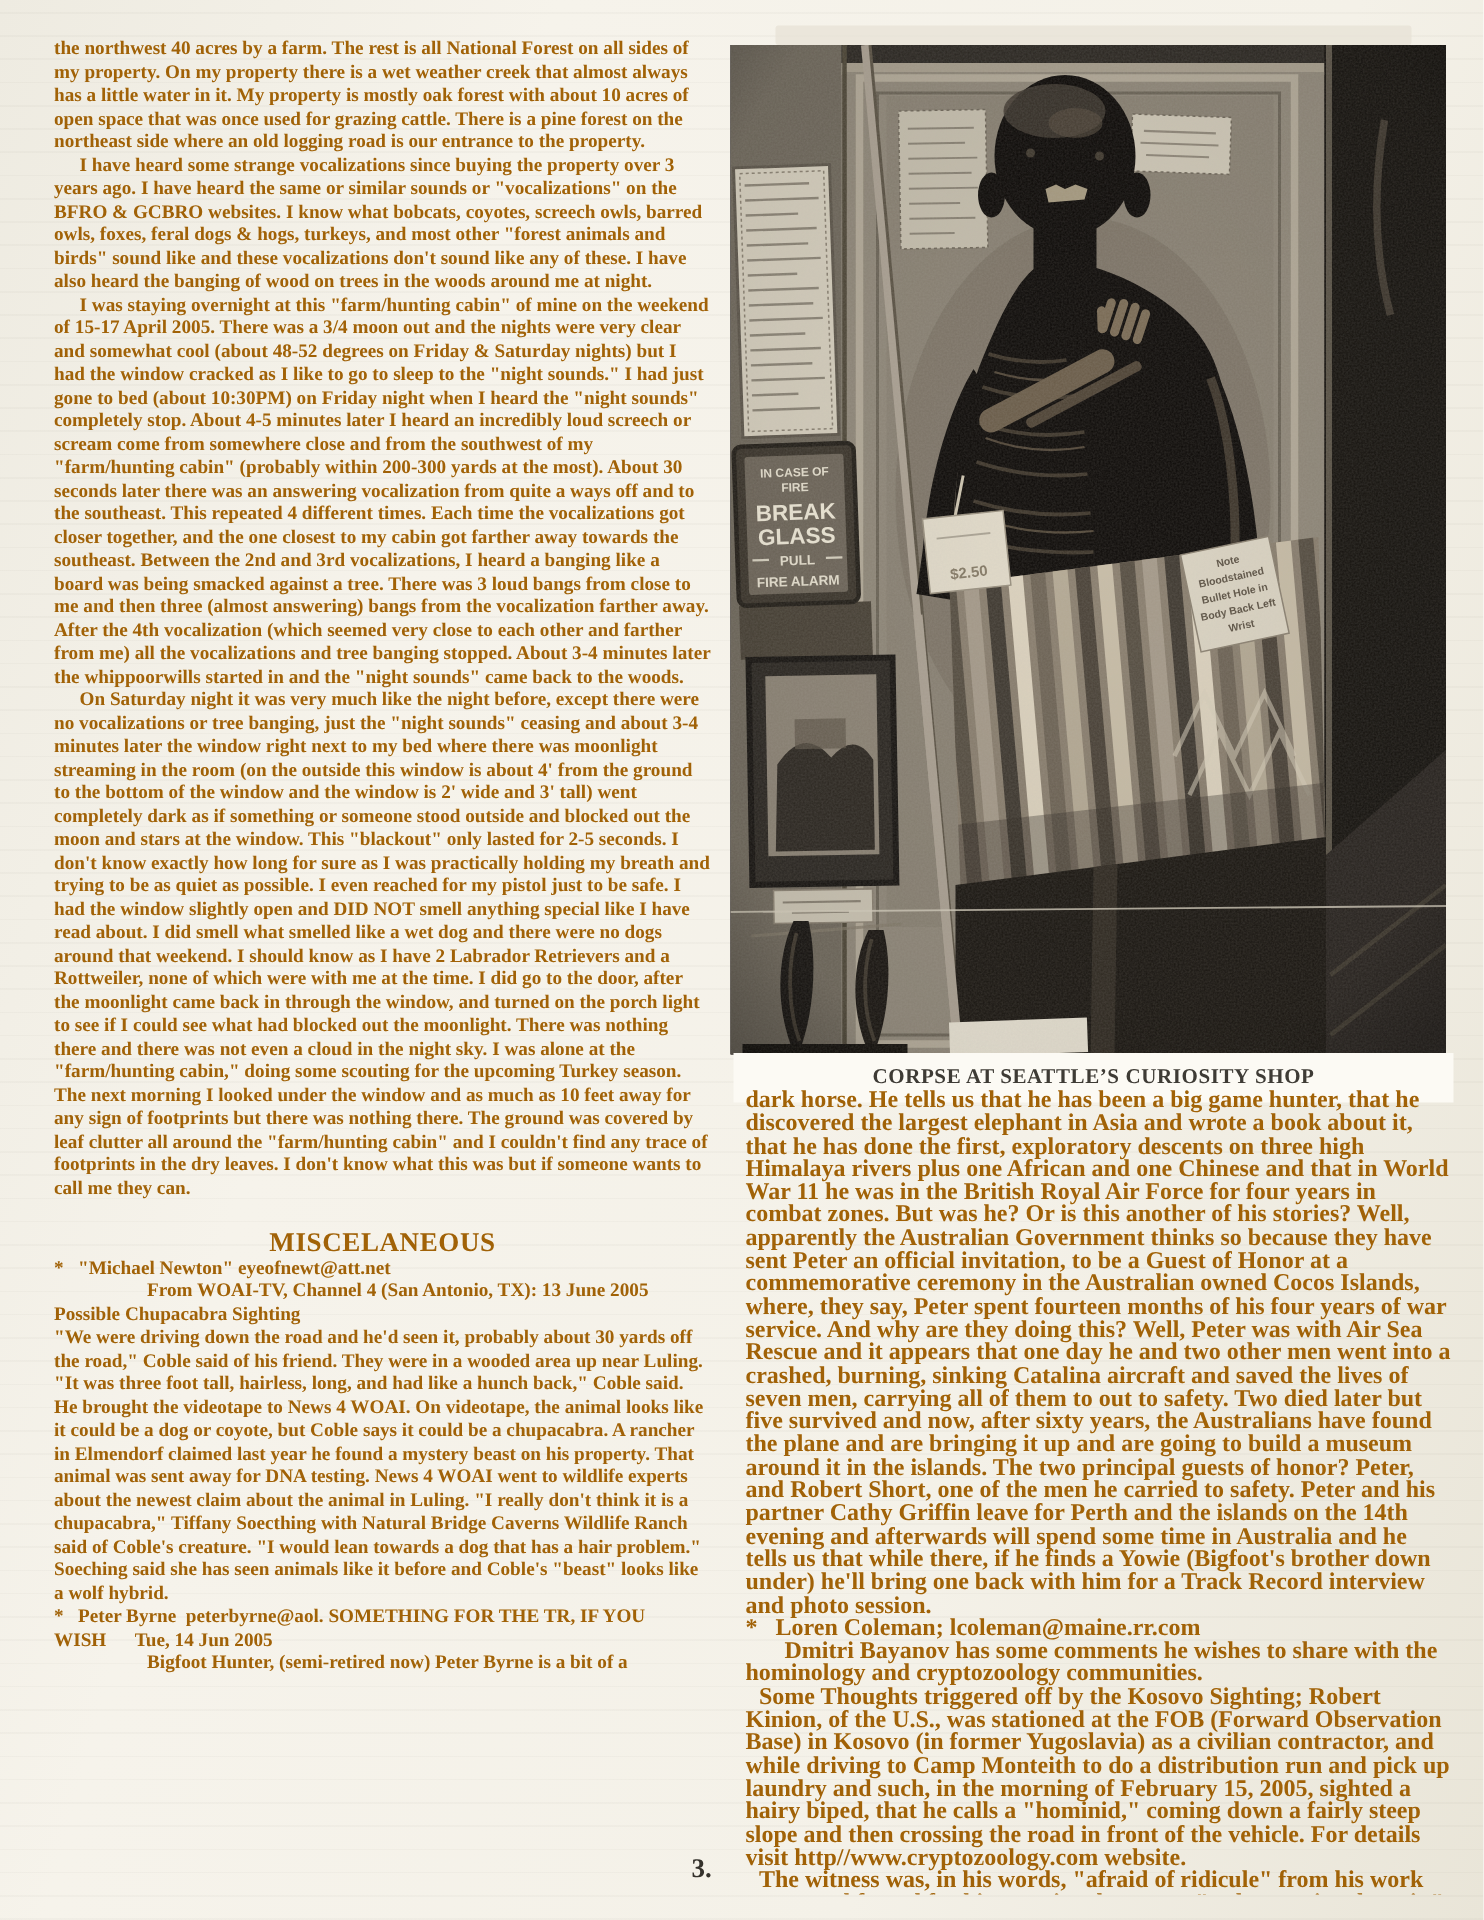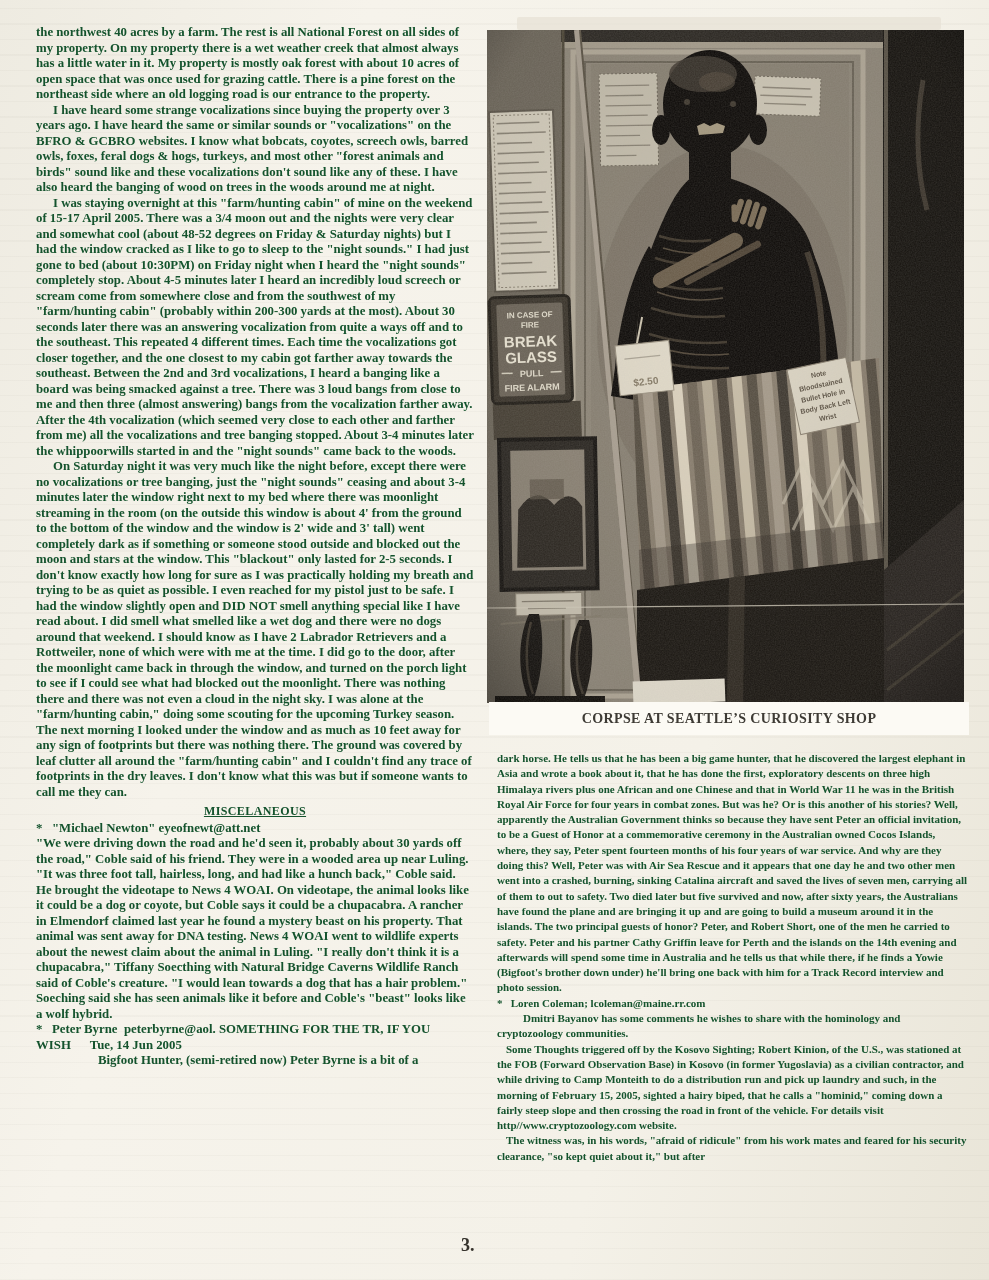--- a/index.html
+++ b/index.html
@@ -5,30 +5,30 @@
   html,body{margin:0;padding:0;}
   body{
     width:989px;height:1280px;position:relative;overflow:hidden;
     background:linear-gradient(105deg,#eeebe1 0%,#f6f3eb 28%,#f4f1e8 68%,#e9e5d8 100%);
     font-family:"Liberation Serif",serif;
   }
   .bleed{
     position:absolute;inset:0;pointer-events:none;
     background:repeating-linear-gradient(0deg, rgba(95,90,75,0.035) 0 1px, transparent 1px 15.5px);
   }
-  .col{position:absolute;font-weight:bold;color:#14532d;}
+  .col{position:absolute;font-weight:bold;color:#a16207;}
   .col p{margin:0;}
   .left{left:36px;top:25px;width:438px;font-size:12.8px;line-height:15.5px;}
-  .right{left:497px;top:751px;width:472px;font-size:11px;line-height:15.3px;max-height:537px;overflow:hidden;}
+  .right{left:497px;top:726px;width:472px;font-size:16px;line-height:15.3px;max-height:537px;overflow:hidden;}
   .ind{text-indent:17px;}
   .ind-sm{text-indent:9px;}
   .ind-md{text-indent:26px;}
   .src{padding-left:62px;}
   .byrne2{padding-left:62px;}
-  .misc{font-size:12px;font-weight:bold;text-align:center;margin:4px 0 1px 0;letter-spacing:.4px;text-decoration:underline;}
+  .misc{font-size:18px;font-weight:bold;text-align:center;margin:21px 0 1px 0;letter-spacing:.4px;}
   .pre{white-space:pre-wrap;}
   .byrne{margin-top:11px;font-family:Liberation Serif, serif;}
   .coleman{margin-top:15px;}
   .scanband{position:absolute;left:517px;top:17px;width:424px;height:13px;background:#e7e2d6;opacity:.75;border-radius:2px;}
   .photo{position:absolute;left:487px;top:30px;width:477px;height:673px;background:#141110;}
   .photo svg{display:block;}
   .caption{
     position:absolute;left:489px;top:702px;width:480px;height:33px;background:#fcfaf4;
     display:flex;align-items:center;justify-content:center;
     font-weight:bold;font-size:14px;letter-spacing:.4px;color:#3e3b35;white-space:nowrap;
@@ -42,20 +42,22 @@
 <div class="bleed"></div>
 <div class="scanband"></div>
 
 <div class="col left">
   <p class="noind">the northwest 40 acres by a farm. The rest is all National Forest on all sides of my property. On my property there is a wet weather creek that almost always has a little water in it. My property is mostly oak forest with about 10 acres of open space that was once used for grazing cattle. There is a pine forest on the northeast side where an old logging road is our entrance to the property.</p>
   <p class="ind">I have heard some strange vocalizations since buying the property over 3 years ago. I have heard the same or similar sounds or "vocalizations" on the BFRO &amp; GCBRO websites. I know what bobcats, coyotes, screech owls, barred owls, foxes, feral dogs &amp; hogs, turkeys, and most other "forest animals and birds" sound like and these vocalizations don't sound like any of these. I have also heard the banging of wood on trees in the woods around me at night.</p>
   <p class="ind">I was staying overnight at this "farm/hunting cabin" of mine on the weekend of 15-17 April 2005. There was a 3/4 moon out and the nights were very clear and somewhat cool (about 48-52 degrees on Friday &amp; Saturday nights) but I had the window cracked as I like to go to sleep to the "night sounds." I had just gone to bed (about 10:30PM) on Friday night when I heard the "night sounds" completely stop. About 4-5 minutes later I heard an incredibly loud screech or scream come from somewhere close and from the southwest of my "farm/hunting cabin" (probably within 200-300 yards at the most). About 30 seconds later there was an answering vocalization from quite a ways off and to the southeast. This repeated 4 different times. Each time the vocalizations got closer together, and the one closest to my cabin got farther away towards the southeast. Between the 2nd and 3rd vocalizations, I heard a banging like a board was being smacked against a tree. There was 3 loud bangs from close to me and then three (almost answering) bangs from the vocalization farther away. After the 4th vocalization (which seemed very close to each other and farther from me) all the vocalizations and tree banging stopped. About 3-4 minutes later the whippoorwills started in and the "night sounds" came back to the woods.</p>
   <p class="ind">On Saturday night it was very much like the night before, except there were no vocalizations or tree banging, just the "night sounds" ceasing and about 3-4 minutes later the window right next to my bed where there was moonlight streaming in the room (on the outside this window is about 4' from the ground to the bottom of the window and the window is 2' wide and 3' tall) went completely dark as if something or someone stood outside and blocked out the moon and stars at the window. This "blackout" only lasted for 2-5 seconds. I don't know exactly how long for sure as I was practically holding my breath and trying to be as quiet as possible. I even reached for my pistol just to be safe. I had the window slightly open and DID NOT smell anything special like I have read about. I did smell what smelled like a wet dog and there were no dogs around that weekend. I should know as I have 2 Labrador Retrievers and a Rottweiler, none of which were with me at the time. I did go to the door, after the moonlight came back in through the window, and turned on the porch light to see if I could see what had blocked out the moonlight. There was nothing there and there was not even a cloud in the night sky. I was alone at the "farm/hunting cabin," doing some scouting for the upcoming Turkey season. The next morning I looked under the window and as much as 10 feet away for any sign of footprints but there was nothing there. The ground was covered by leaf clutter all around the "farm/hunting cabin" and I couldn't find any trace of footprints in the dry leaves. I don't know what this was but if someone wants to call me they can.</p>
   <h3 class="misc">MISCELANEOUS</h3>
   <p class="pre">*   "Michael Newton" eyeofnewt@att.net</p>
+  <p class="src">From WOAI-TV, Channel 4 (San Antonio, TX): 13 June 2005</p>
+  <p>Possible Chupacabra Sighting</p>
   <p>"We were driving down the road and he'd seen it, probably about 30 yards off the road," Coble said of his friend. They were in a wooded area up near Luling. "It was three foot tall, hairless, long, and had like a hunch back," Coble said. He brought the videotape to News 4 WOAI. On videotape, the animal looks like it could be a dog or coyote, but Coble says it could be a chupacabra. A rancher in Elmendorf claimed last year he found a mystery beast on his property. That animal was sent away for DNA testing. News 4 WOAI went to wildlife experts about the newest claim about the animal in Luling. "I really don't think it is a chupacabra," Tiffany Soecthing  with  Natural Bridge Caverns Wildlife Ranch said of Coble's creature. "I would lean towards a dog that has a hair problem." Soeching said she has seen animals like it before and Coble's "beast" looks like a wolf hybrid.</p>
   <p class="pre byrne">*   Peter Byrne  peterbyrne@aol. SOMETHING FOR THE TR, IF YOU
 WISH      Tue, 14 Jun 2005</p>
   <p class="byrne2">Bigfoot Hunter, (semi-retired now) Peter Byrne is a bit of a</p>
 </div>
 
 <div class="photo">
 <svg width="477" height="673" viewBox="0 0 477 673" xmlns="http://www.w3.org/2000/svg">
   <defs>
     <filter id="grain" x="0" y="0" width="100%" height="100%">

